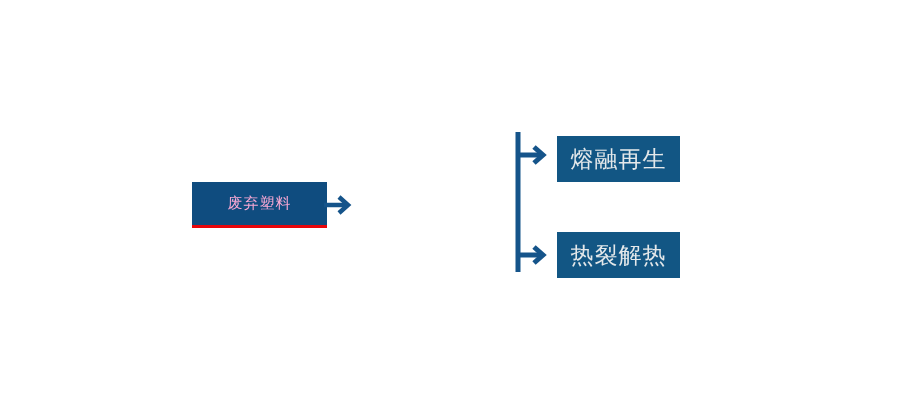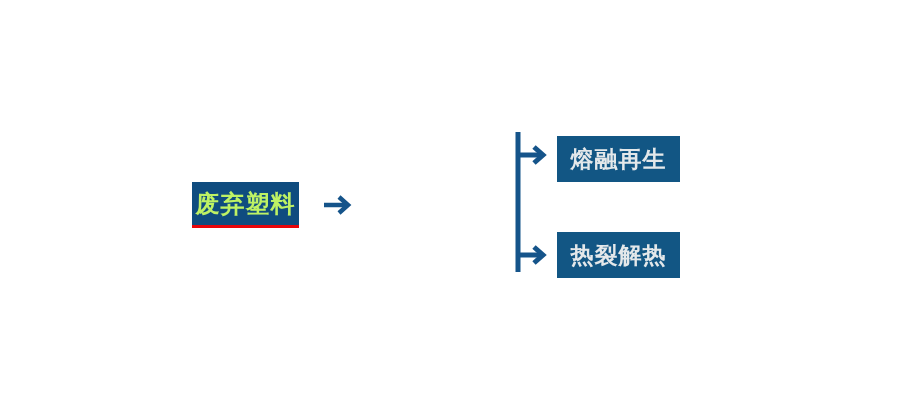--- a/index.html
+++ b/index.html
@@ -21,36 +21,35 @@
   }
   .node {
     position: absolute;
     display: flex;
     align-items: center;
     justify-content: center;
     box-sizing: border-box;
     letter-spacing: 1px;
     white-space: nowrap;
     user-select: none;
-    font-weight: bold;
   }
   .node-label {
     display: block;
     line-height: 1;
   }
   
   #node-waste-plastic {
     left: 192px;
     top: 182px;
-    width: 107px;
+    width: 135px;
     height: 46px;
     background: #0f4c7f;
     border-bottom: 3px solid #e8050a;
-    font-size: 24px;
-    color: #bef264;
+    font-size: 15px;
+    color: #f9a8d4;
   }
   
   #node-crusher {
     left: 360px;
     top: 183px;
     width: 124px;
     height: 46px;
     background: #e8050a;
     font-size: 23px;
     color: #f6f2f2;

